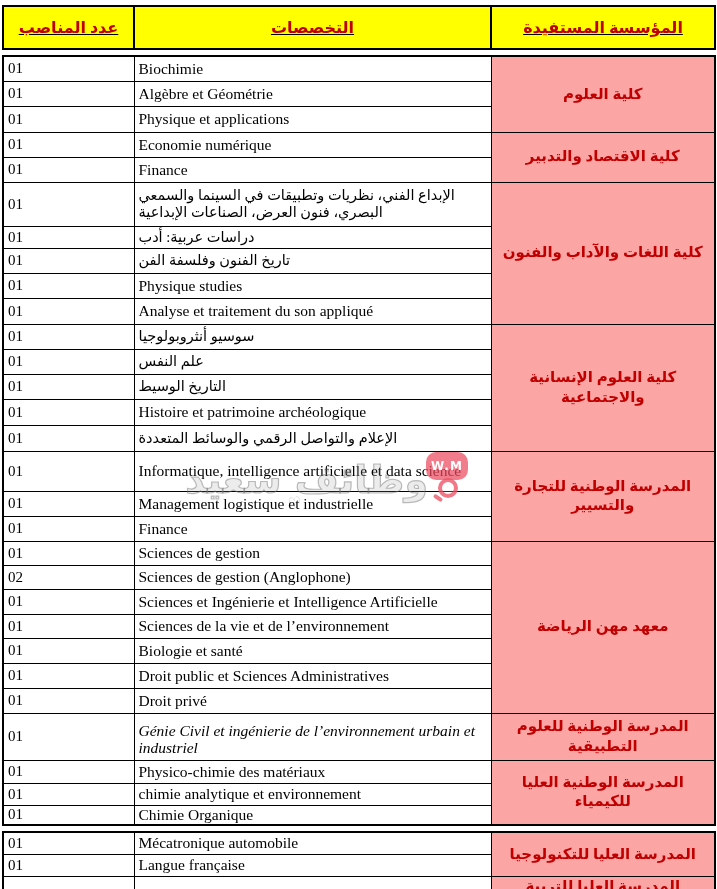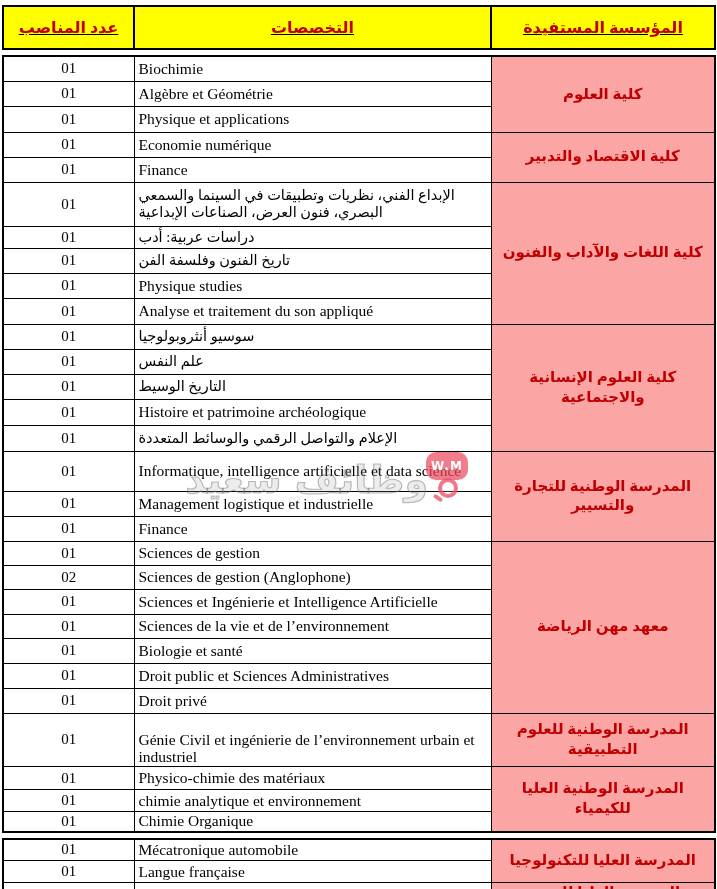--- a/index.html
+++ b/index.html
@@ -21,24 +21,24 @@
     border:2px solid #000; background:#FFFF00; color:#C00000;
     font-weight:bold; text-align:center; height:43px; font-size:16px;
     direction:rtl;
     font-family:"Liberation Serif","DejaVu Sans",sans-serif;
   }
 
   
   table.body { border:2px solid #000; }
   table.body.last { margin-top:5px; }
   table.body td { border:1px solid #000; padding:0 4px; vertical-align:middle; }
-  td.count { text-align:center; font-size:15px; }
+  td.count { text-align:left; font-size:15px; }
   td.spec  { text-align:left; font-size:15.5px; line-height:1.15; }
   td.spec.ar { direction:rtl; font-size:14.5px; font-family:"Liberation Serif","DejaVu Sans",sans-serif; }
-  td.spec.vtop { vertical-align:top; padding-top:17px; }
+  td.spec.vtop { vertical-align:top; padding-top:8px;font-style:italic; }
   td.inst {
     background:#fca5a5; color:#C00000; font-weight:bold; text-align:center;
     direction:rtl; font-size:15px; line-height:1.3;
     font-family:"Liberation Serif","DejaVu Sans",sans-serif;
   }
 
   
   .wm { position:absolute; pointer-events:none; z-index:5; }
   .wm-text {
     left:258px; top:458px; width:170px;

